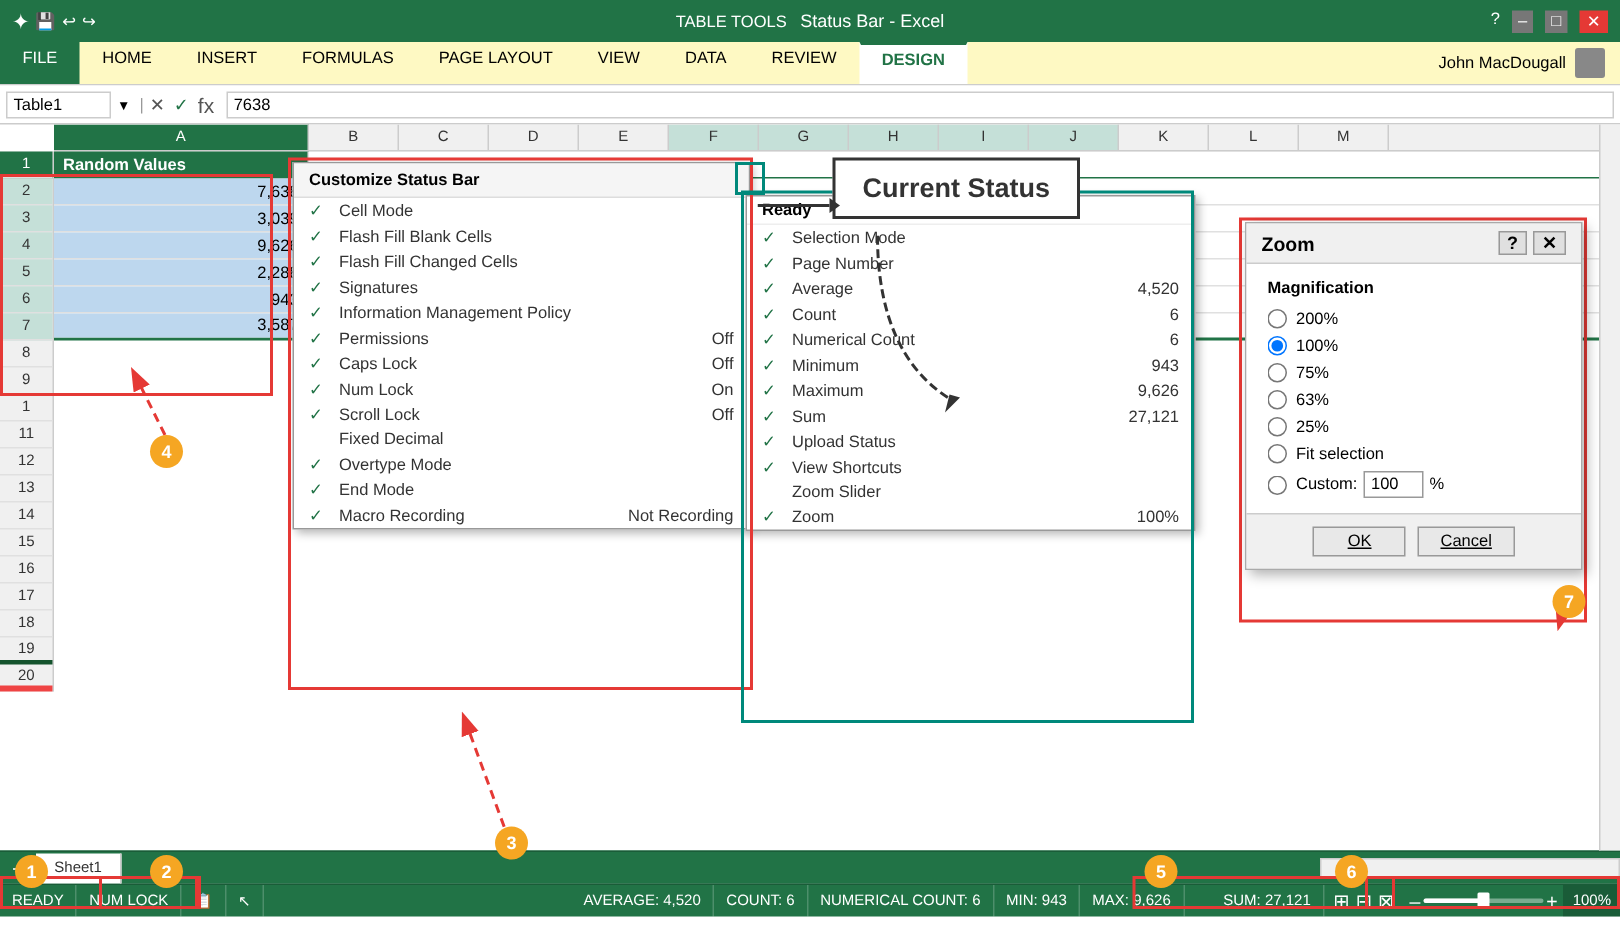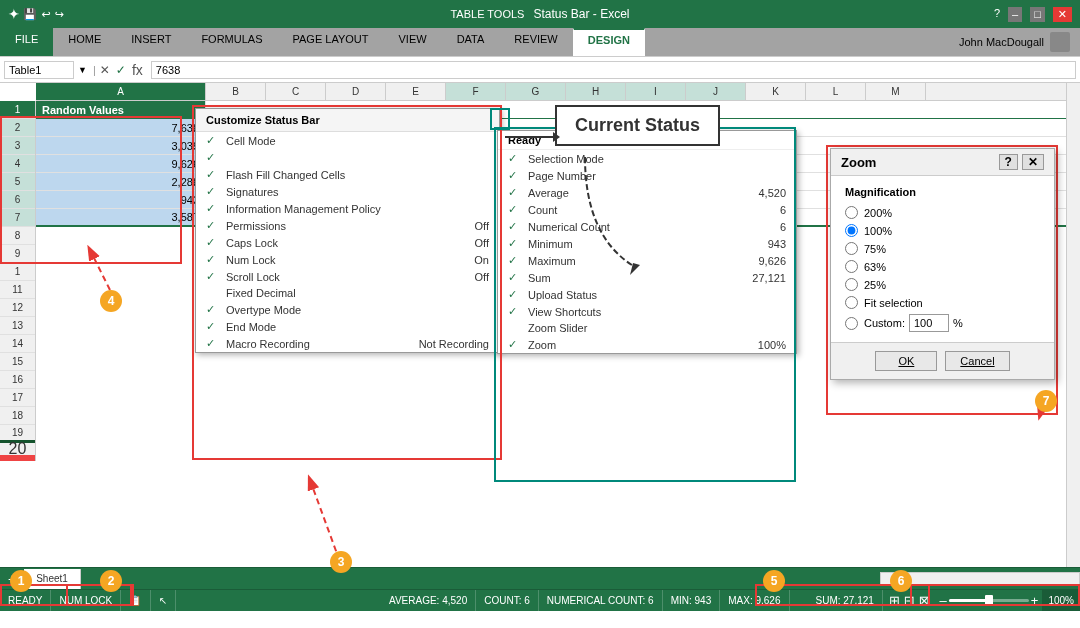--- a/index.html
+++ b/index.html
@@ -6,21 +6,21 @@
     body { font-family: 'Segoe UI', Arial, sans-serif; font-size: 11px; background: #fff; width: 1080px; height: 628px; overflow: hidden; position: relative; }
 
     
     #title-bar { background: #217346; height: 28px; display: flex; align-items: center; justify-content: space-between; padding: 0 8px; }
     #title-bar .window-controls { display: flex; gap: 4px; margin-left: auto; }
     #title-bar .left-icons { display: flex; gap: 4px; align-items: center; }
     #title-bar .left-icons span { color: #fff; font-size: 10px; }
 
     
     #ribbon { background: #f0f0f0; border-bottom: 1px solid #ccc; }
-    #ribbon-tabs { display: flex; background: #a3a3a3; }
+    #ribbon-tabs { display: flex; background: #fef9c3; }
     .ribbon-tab { padding: 4px 14px; font-size: 11px; cursor: pointer; border: 1px solid transparent; }
     .ribbon-tab.file-tab { background: #217346; color: #fff; }
     .ribbon-tab.design-active { background: #fff; border-top: 2px solid #217346; color: #217346; font-weight: bold; }
 
     
     #formula-bar { display: flex; align-items: center; height: 26px; border-bottom: 1px solid #ccc; padding: 0 4px; background: #fff; }
     #name-box { width: 60px; border: 1px solid #ccc; padding: 2px 4px; font-size: 11px; margin-right: 4px; }
     #formula-input { flex: 1; border: 1px solid #ccc; padding: 2px 4px; font-size: 11px; }
 
     
@@ -178,21 +178,21 @@
         <div class="row-num" style="height:18px;border-bottom:1px solid #e0e0e0;display:flex;align-items:center;justify-content:center;font-size:10px;">1</div>
         <div class="row-num" style="height:18px;border-bottom:1px solid #e0e0e0;display:flex;align-items:center;justify-content:center;font-size:10px;">11</div>
         <div class="row-num" style="height:18px;border-bottom:1px solid #e0e0e0;display:flex;align-items:center;justify-content:center;font-size:10px;">12</div>
         <div class="row-num" style="height:18px;border-bottom:1px solid #e0e0e0;display:flex;align-items:center;justify-content:center;font-size:10px;">13</div>
         <div class="row-num" style="height:18px;border-bottom:1px solid #e0e0e0;display:flex;align-items:center;justify-content:center;font-size:10px;">14</div>
         <div class="row-num" style="height:18px;border-bottom:1px solid #e0e0e0;display:flex;align-items:center;justify-content:center;font-size:10px;">15</div>
         <div class="row-num" style="height:18px;border-bottom:1px solid #e0e0e0;display:flex;align-items:center;justify-content:center;font-size:10px;">16</div>
         <div class="row-num" style="height:18px;border-bottom:1px solid #e0e0e0;display:flex;align-items:center;justify-content:center;font-size:10px;">17</div>
         <div class="row-num" style="height:18px;border-bottom:1px solid #e0e0e0;display:flex;align-items:center;justify-content:center;font-size:10px;">18</div>
         <div class="row-num" style="height:18px;border-bottom:3px solid #14532d;display:flex;align-items:center;justify-content:center;font-size:10px;">19</div>
-        <div class="row-num" style="height:18px;border-bottom:6px solid #ef4444;display:flex;align-items:center;justify-content:center;font-size:16px;">20</div>
+        <div class="row-num" style="height:18px;border-bottom:4px solid #ef4444;display:flex;align-items:center;justify-content:center;font-size:10px;">20</div>
       </div>
 
       <div id="cells">
 
         <div class="cell-row" style="height:18px;border-bottom:1px solid #217346;display:flex;">
           <div class="cell header-cell" style="width:170px;background:#217346;color:#fff;font-weight:bold;font-size:11px;padding:0 6px;display:flex;align-items:center;justify-content:space-between;">Random Values</div>
         </div>
 
         <div class="cell-row" style="height:18px;border-bottom:1px solid #e0e0e0;display:flex;">
           <div class="cell number selected" style="width:170px;background:#bdd7ee;border-right:1px solid #e0e0e0;padding:0 6px;display:flex;align-items:center;justify-content:flex-end;font-size:11px;">7,638</div>
@@ -267,20 +267,21 @@
 
 <div id="context-menu" style="position:absolute;left:195px;top:108px;width:305px;background:#fff;border:1px solid #999;box-shadow:2px 2px 6px rgba(0,0,0,0.3);z-index:100;">
   <div id="context-menu-title" style="padding:5px 10px;font-weight:bold;font-size:11px;border-bottom:1px solid #ddd;background:#f5f5f5;">Customize Status Bar</div>
 
   <div class="menu-item" style="display:flex;align-items:center;padding:2px 10px;cursor:pointer;">
     <span class="menu-check" style="width:16px;color:#217346;font-size:11px;">✓</span>
     <span class="menu-label" style="flex:1;font-size:11px;">Cell Mode</span>
   </div>
   <div class="menu-item" style="display:flex;align-items:center;padding:2px 10px;cursor:pointer;">
     <span class="menu-check" style="width:16px;color:#217346;font-size:11px;">✓</span>
+    <span class="menu-label" style="flex:1;font-size:11px;">Flash Fill Blank Cells</span>
   </div>
   <div class="menu-item" style="display:flex;align-items:center;padding:2px 10px;cursor:pointer;">
     <span class="menu-check" style="width:16px;color:#217346;font-size:11px;">✓</span>
     <span class="menu-label" style="flex:1;font-size:11px;">Flash Fill Changed Cells</span>
   </div>
   <div class="menu-item" style="display:flex;align-items:center;padding:2px 10px;cursor:pointer;">
     <span class="menu-check" style="width:16px;color:#217346;font-size:11px;">✓</span>
     <span class="menu-label" style="flex:1;font-size:11px;">Signatures</span>
   </div>
   <div class="menu-item" style="display:flex;align-items:center;padding:2px 10px;cursor:pointer;">

